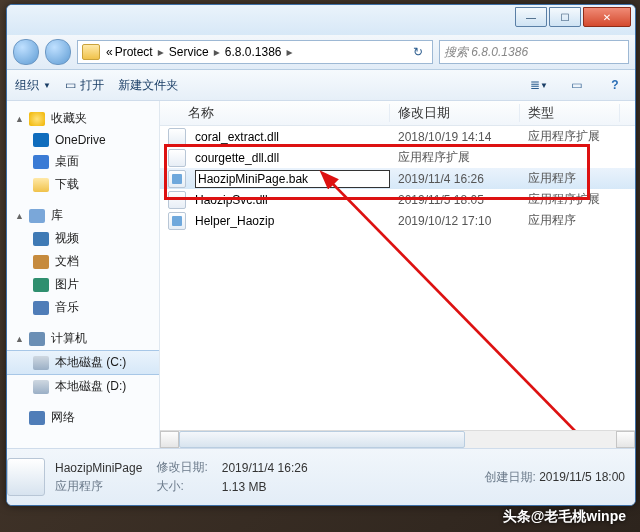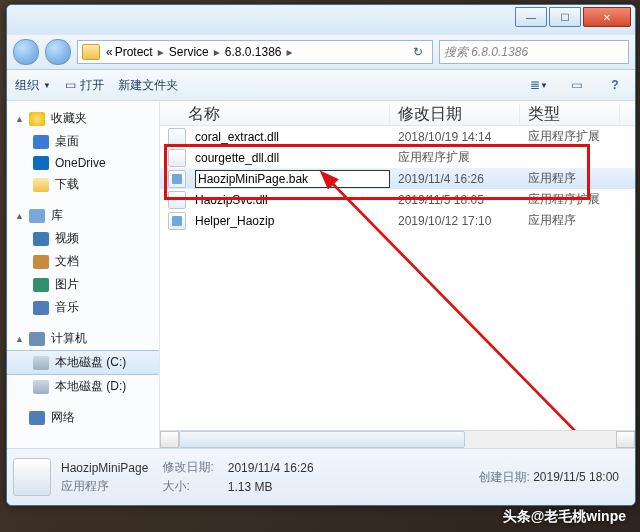--- a/index.html
+++ b/index.html
@@ -35,42 +35,42 @@
   .ico.dl{background:linear-gradient(#ffe9a8,#f0c24b);}
   .ico.lib{background:#7aa7d9;}
   .ico.vid{background:#3f7ab5;}
   .ico.pic{background:#2f8f6f;}
   .ico.doc{background:#c68b3e;}
   .ico.mus{background:#4f7db8;}
   .ico.pc{background:#6b8fb5;}
   .ico.hdd{background:linear-gradient(#cfd8e1,#9aafc6);}
   .ico.net{background:#4f7db8;}
   .main{flex:1;display:flex;flex-direction:column;min-width:0;}
-  .cols{height:24px;background:linear-gradient(#fdfefe,#f1f6fb);border-bottom:1px solid #e0e8f0;display:flex;align-items:flex-end;font-size:16px;color:#333;}
+  .cols{height:24px;background:linear-gradient(#fdfefe,#f1f6fb);border-bottom:1px solid #e0e8f0;display:flex;align-items:center;font-size:13px;color:#333;}
   .col{padding-left:8px;border-right:1px solid #e6edf5;box-sizing:border-box;overflow:hidden;white-space:nowrap;}
   .col.name{width:230px;padding-left:28px;}
   .col.date{width:130px;}
   .col.type{width:100px;}
   .rows{flex:1;overflow:auto;position:relative;background:#fff;}
   .row{height:21px;display:flex;align-items:center;font-size:12px;}
   .row.sel{background:linear-gradient(#eaf3fc,#d6e8f8);}
   .rc{box-sizing:border-box;overflow:hidden;white-space:nowrap;text-overflow:ellipsis;}
   .rc.name{width:230px;padding-left:8px;display:flex;align-items:center;gap:9px;}
   .rc.date{width:130px;color:#555;padding-left:8px;}
   .rc.type{width:100px;color:#555;padding-left:8px;}
   .fico2{width:16px;height:16px;border:1px solid #b8c6d6;background:linear-gradient(#fff,#e7eef6);border-radius:2px;display:inline-block;position:relative;}
   .fico2.app::after{content:"";position:absolute;inset:3px;background:#6fa8dc;border-radius:1px;}
   .rename{flex:1;min-width:0;height:16px;border:1px solid #333;padding:0 2px;font:inherit;background:#fff;}
   .hilite{position:absolute;border:3px solid #d11;pointer-events:none;}
   .arrow{position:absolute;pointer-events:none;}
   .scrollbar{height:17px;background:#f0f0f0;border-top:1px solid #dcdcdc;display:flex;}
   .sbtn{width:17px;height:15px;background:linear-gradient(#fdfdfd,#e6e6e6);border:1px solid #c5c5c5;margin:0;}
   .strack{flex:1;background:#f0f0f0;position:relative;}
   .sthumb{position:absolute;left:0;top:0;height:15px;width:65%;background:linear-gradient(#f4f7fb,#d8e4ef);border:1px solid #b9cde0;border-radius:2px;}
-  .status{height:48px;background:linear-gradient(#f1f6fb,#e3edf7);border-top:1px solid #cfdceb;display:flex;align-items:center;padding:4px 6px;gap:10px;font-size:12px;color:#333;}
+  .status{height:48px;background:linear-gradient(#f1f6fb,#e3edf7);border-top:1px solid #cfdceb;display:flex;align-items:center;padding:4px 0;gap:10px;font-size:12px;color:#333;}
   .sicon{width:36px;height:36px;background:linear-gradient(#fff,#d7e3ef);border:1px solid #b8c6d6;border-radius:3px;}
   .sgrid{display:grid;grid-template-columns:auto auto auto auto;gap:2px 14px;align-items:center;}
   .slabel{color:#6b7a8a;}
   .watermark{position:absolute;right:14px;bottom:6px;font-size:14px;color:#fff;font-weight:bold;text-shadow:0 0 4px #000;}
 </style>
 </head>
 <body>
 <div class="frame">
 <div class="desktop"></div>
 
@@ -120,26 +120,26 @@
 
   <div class="body">
     <div class="sidebar">
       <div class="sgroup">
         <div class="sghead">
               <span class="tri">▲</span>
               <span class="ico fav"></span>
               <span>收藏夹</span>
             </div>
         <div class="sitem">
+              <span class="ico cloud"></span>
+              <span>OneDrive</span>
+            </div>
+        <div class="sitem">
               <span class="ico desk"></span>
               <span>桌面</span>
-            </div>
-        <div class="sitem">
-              <span class="ico cloud"></span>
-              <span>OneDrive</span>
             </div>
         <div class="sitem">
               <span class="ico dl"></span>
               <span>下载</span>
             </div>
       </div>
       <div class="sgroup">
         <div class="sghead">
               <span class="tri">▲</span>
               <span class="ico lib"></span>

